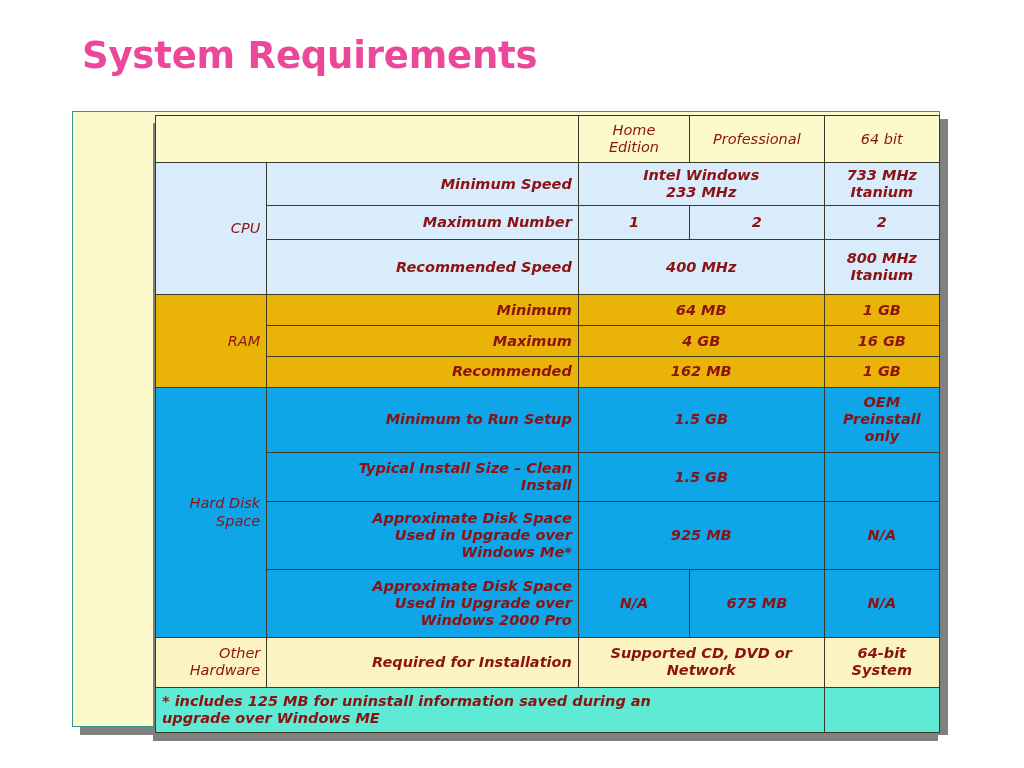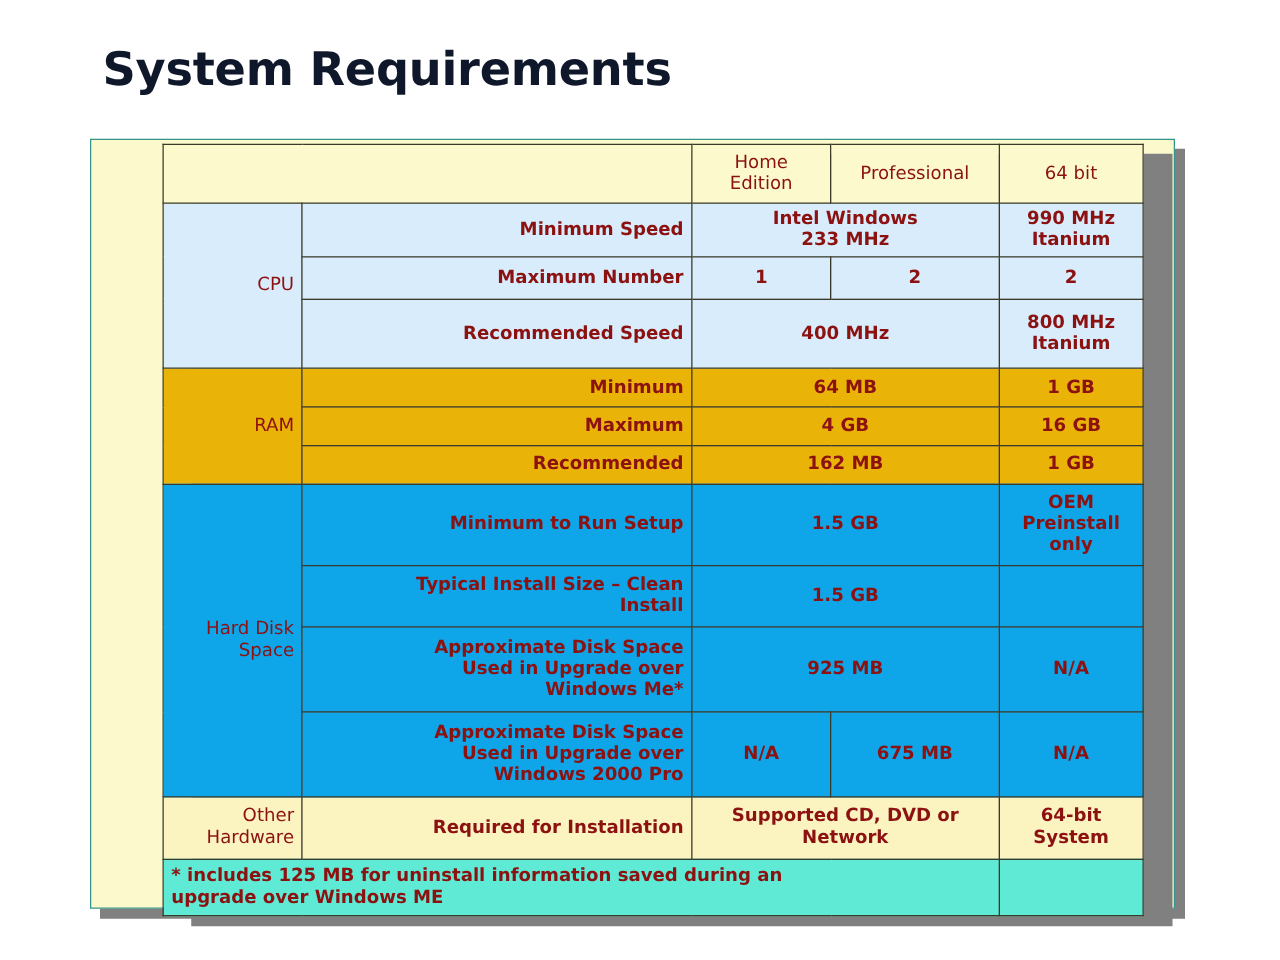--- a/index.html
+++ b/index.html
@@ -20,21 +20,21 @@
     background: #ffffff;
   }
 
   
   #slide-title {
     position: absolute;
     left: 82px;
     top: 34px;
     font-size: 37px;
     font-weight: bold;
-    color: #0f172a;
+    color: #ec4899;
     letter-spacing: -0.2px;
     white-space: nowrap;
   }
 
   
   #panel-shadow {
     position: absolute;
     left: 80px;
     top: 119px;
     width: 868px;
@@ -56,24 +56,25 @@
   #req-table-shadow {
     position: absolute;
     left: 153px;
     top: 123px;
     width: 785px;
     height: 618px;
     background: #808080;
   }
   #req-table-wrap {
     position: absolute;
-    left: 130px;
+    left: 155px;
     top: 115px;
     width: 785px;
     height: 618px;
+    font-style: italic;
   }
   table.req {
     border-collapse: collapse;
     table-layout: fixed;
     width: 785px;
     height: 618px;
   }
   table.req td {
     border: 1.3px solid #3a3a28;
     padding: 3px 6px;
@@ -166,21 +167,21 @@
         </tr>
 
         <tr class="sec-cpu" style="height:40px">
           <td class="cat" rowspan="3">CPU</td>
           <td class="item">Minimum Speed</td>
           <td class="val" colspan="2">
             <div>Intel Windows</div>
             <div>233 MHz</div>
           </td>
           <td class="val">
-            <div>990 MHz</div>
+            <div>733 MHz</div>
             <div>Itanium</div>
           </td>
         </tr>
         <tr class="sec-cpu" style="height:33px">
           <td class="item">Maximum Number</td>
           <td class="val">1</td>
           <td class="val">2</td>
           <td class="val">2</td>
         </tr>
         <tr class="sec-cpu" style="height:54px">

